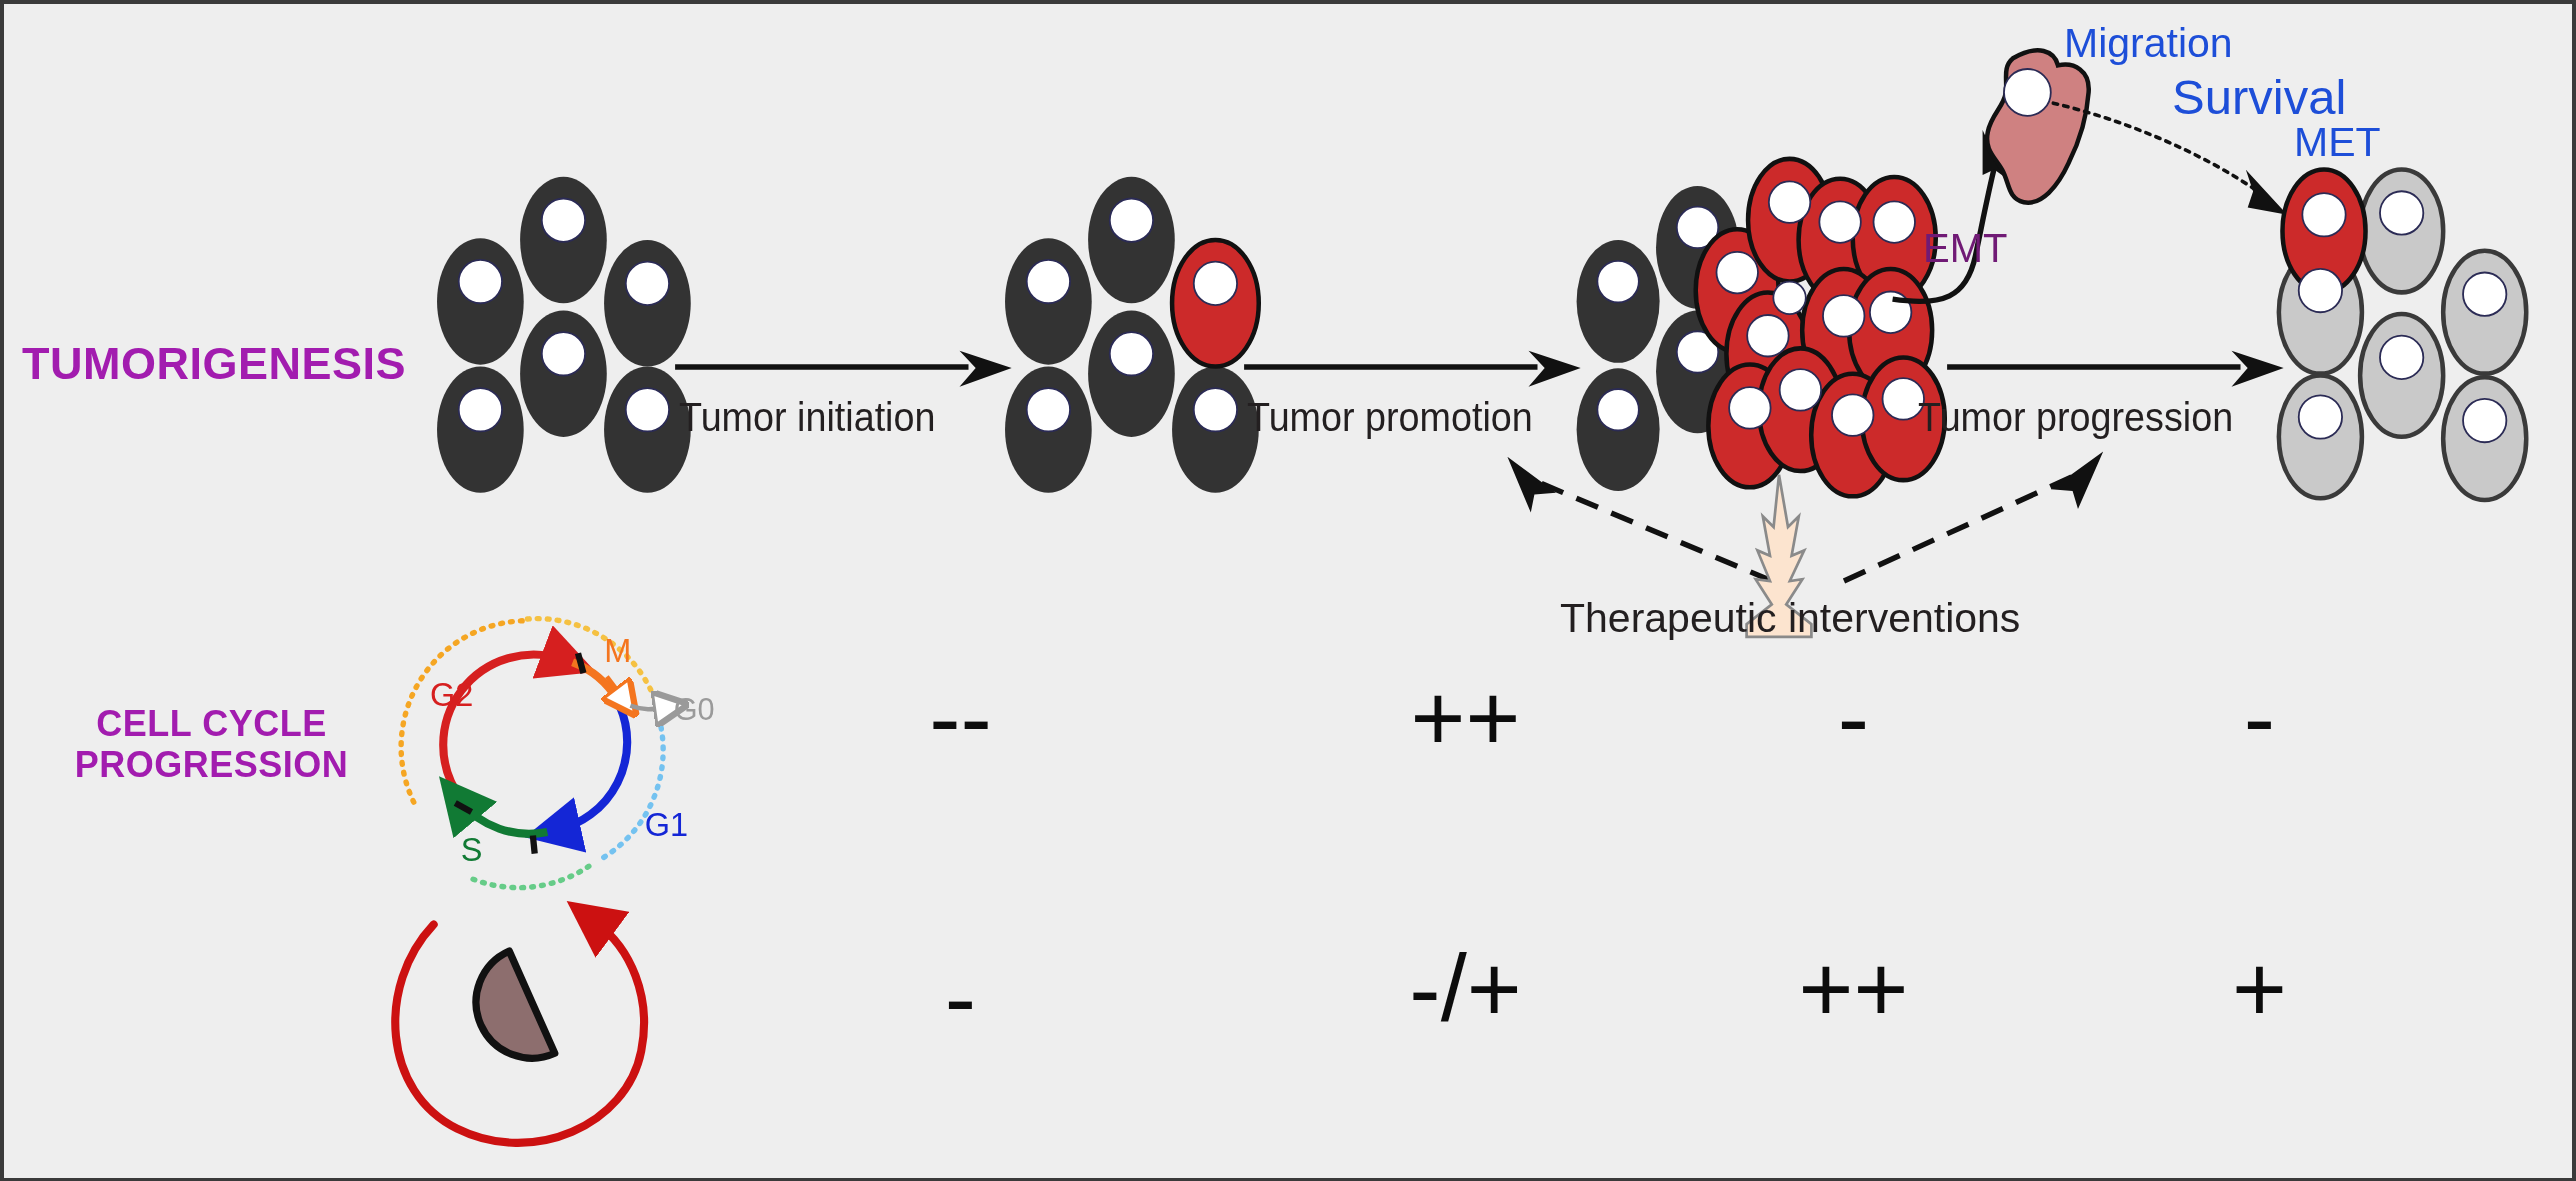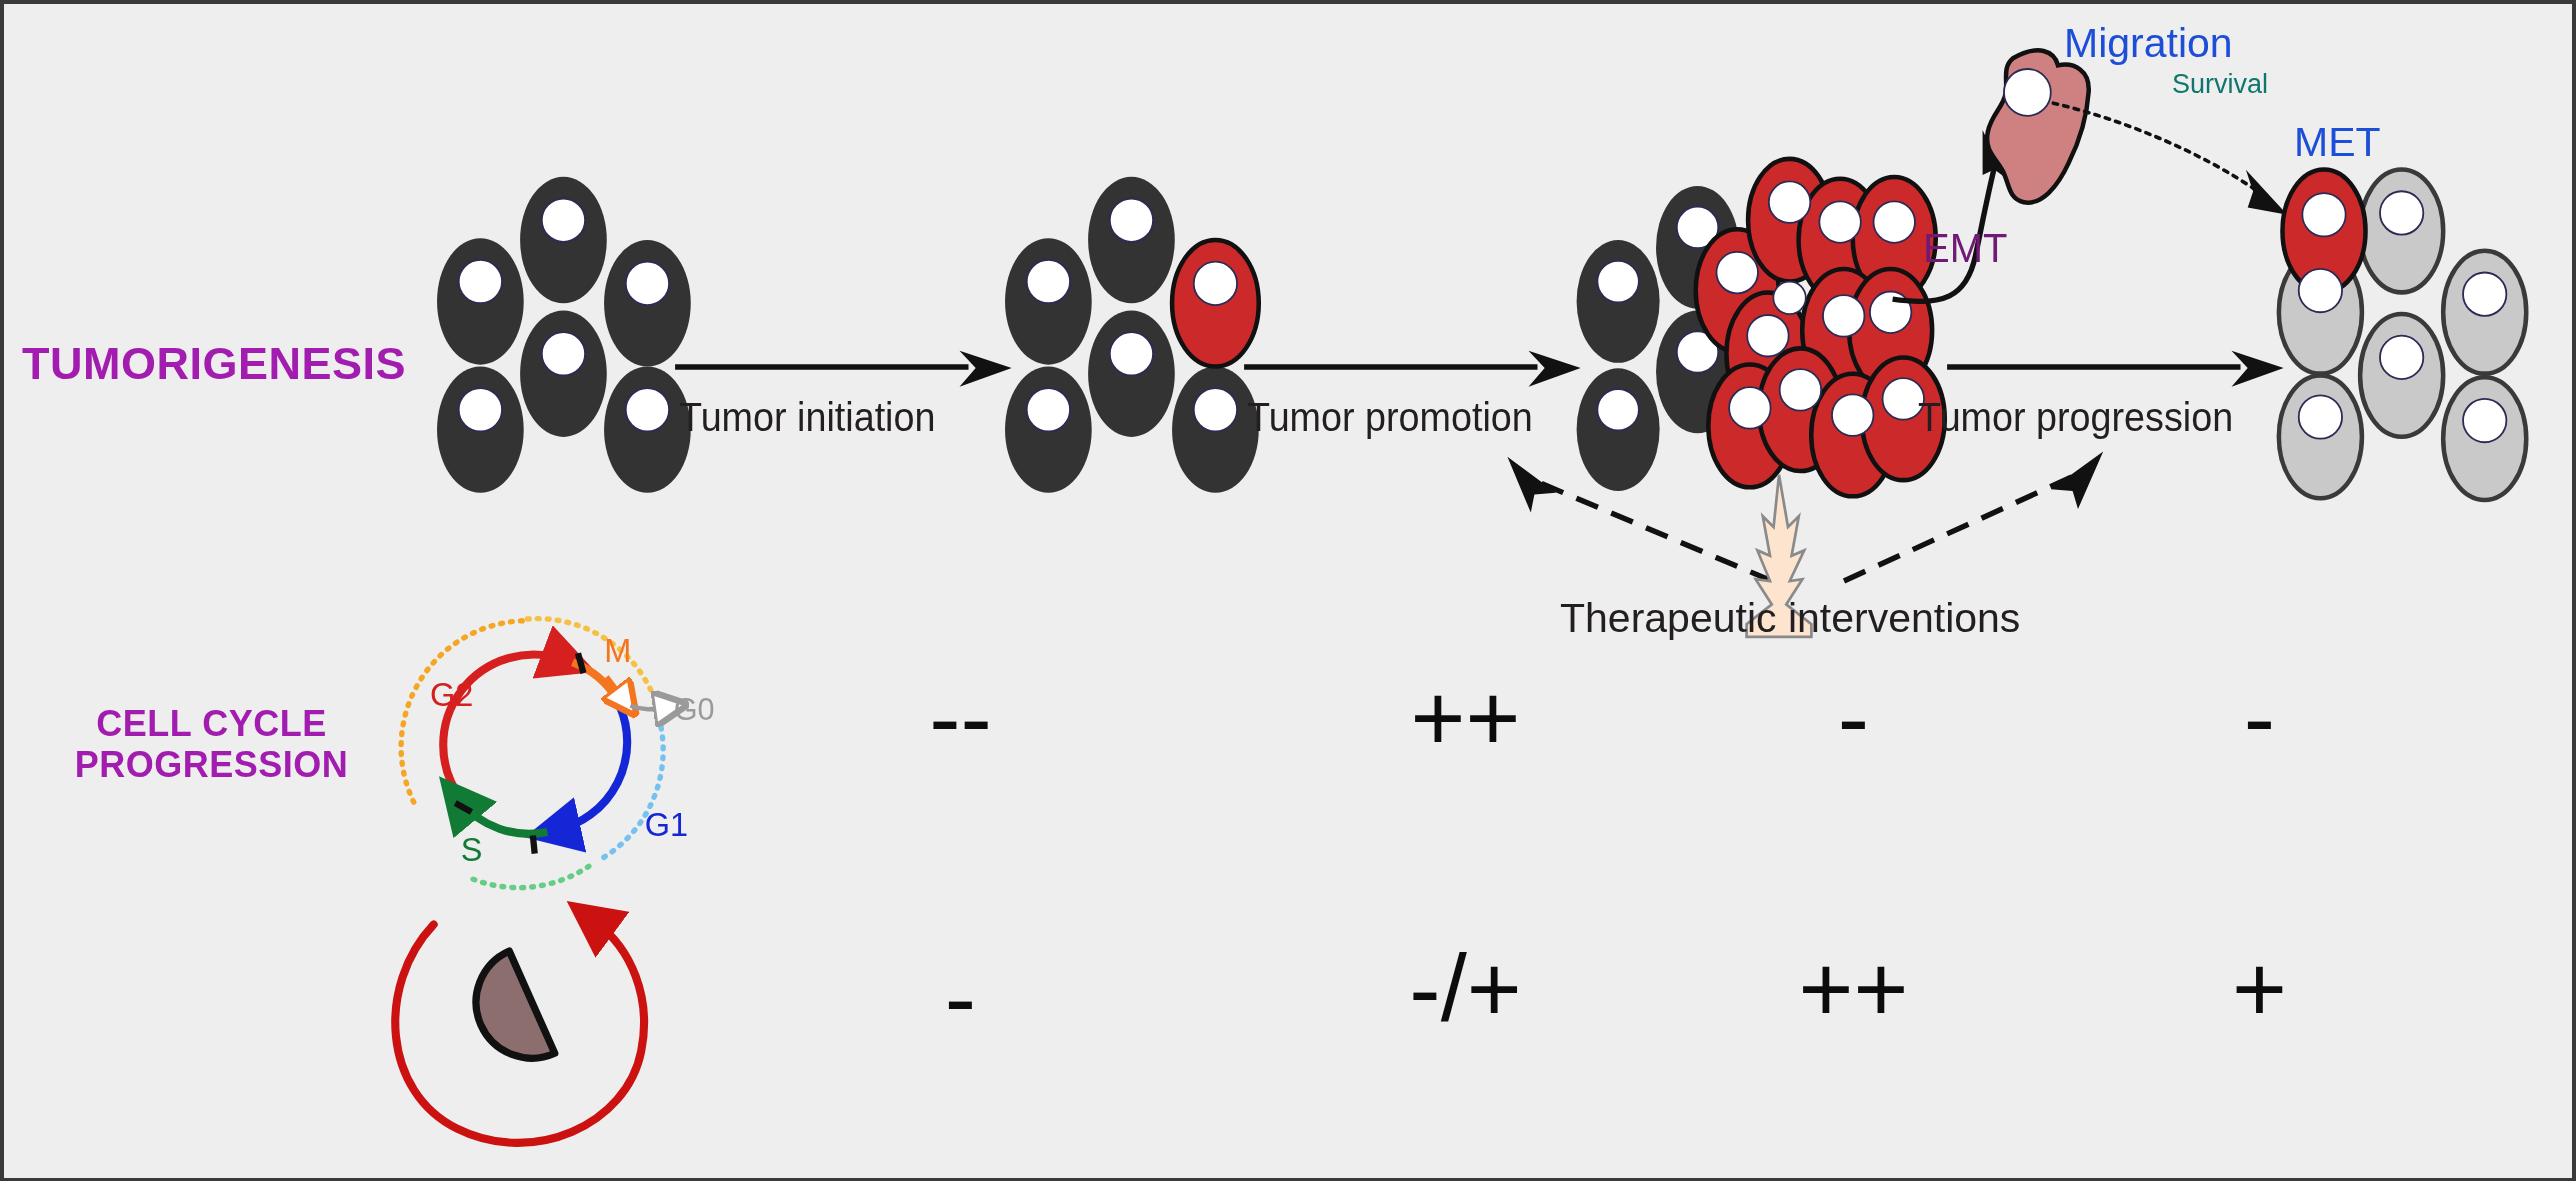--- a/index.html
+++ b/index.html
@@ -164,21 +164,21 @@
     <path d="M50 18 C 78 2, 96 10, 100 26 C 118 22, 136 32, 134 56
              C 132 84, 124 110, 112 134 C 100 160, 82 182, 62 178
              C 44 174, 46 156, 38 142 C 30 128, 18 120, 22 100
              C 26 80, 40 72, 42 56 C 44 42, 38 28, 50 18 Z" fill="#cf8181" stroke="#111" stroke-width="5"></path>
     <circle cx="66" cy="56" r="26" fill="#ffffff" stroke="#2b2b55" stroke-width="2"></circle>
   </svg>
 
   <div class="abs tiny" style="left:2060px;top:16px;font-size:41px;color:#1d4ed8;">
     <span>Migration</span>
   </div>
-  <div class="abs tiny" style="left:2168px;top:65px;font-size:27px;color:#0f766e;">
+  <div class="abs tiny" style="left:2168px;top:65px;font-size:49px;color:#1d4ed8;">
     <span>Survival</span>
   </div>
   <div class="abs tiny" style="left:2242px;top:115px;font-size:41px;color:#1d4ed8;margin-left:48px;">
     <span>MET</span>
   </div>
 
   <svg class="abs" style="left:2047px;top:83px;" width="271" height="144" viewBox="0 0 300 160">
     <path d="M2 18 C 80 36, 170 74, 232 118" fill="none" stroke="#111" stroke-width="4" stroke-dasharray="5 7" stroke-linecap="round"></path>
     <path d="M216 92 L262 142 L218 134 L224 116 Z" fill="#111"></path>
   </svg>

